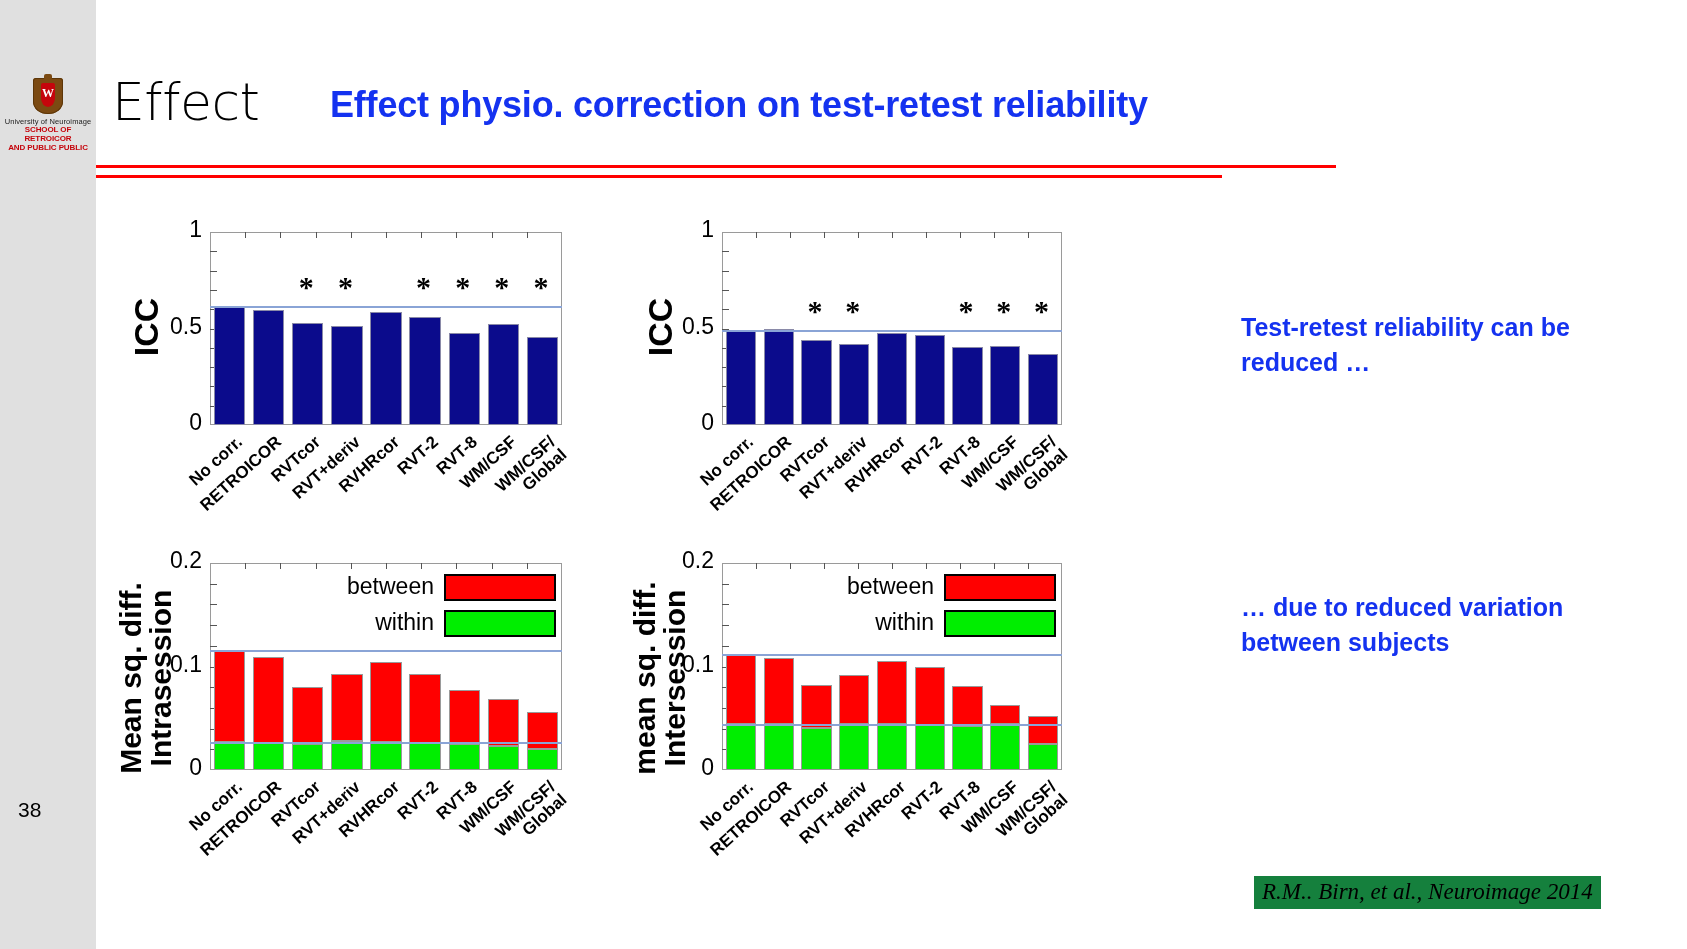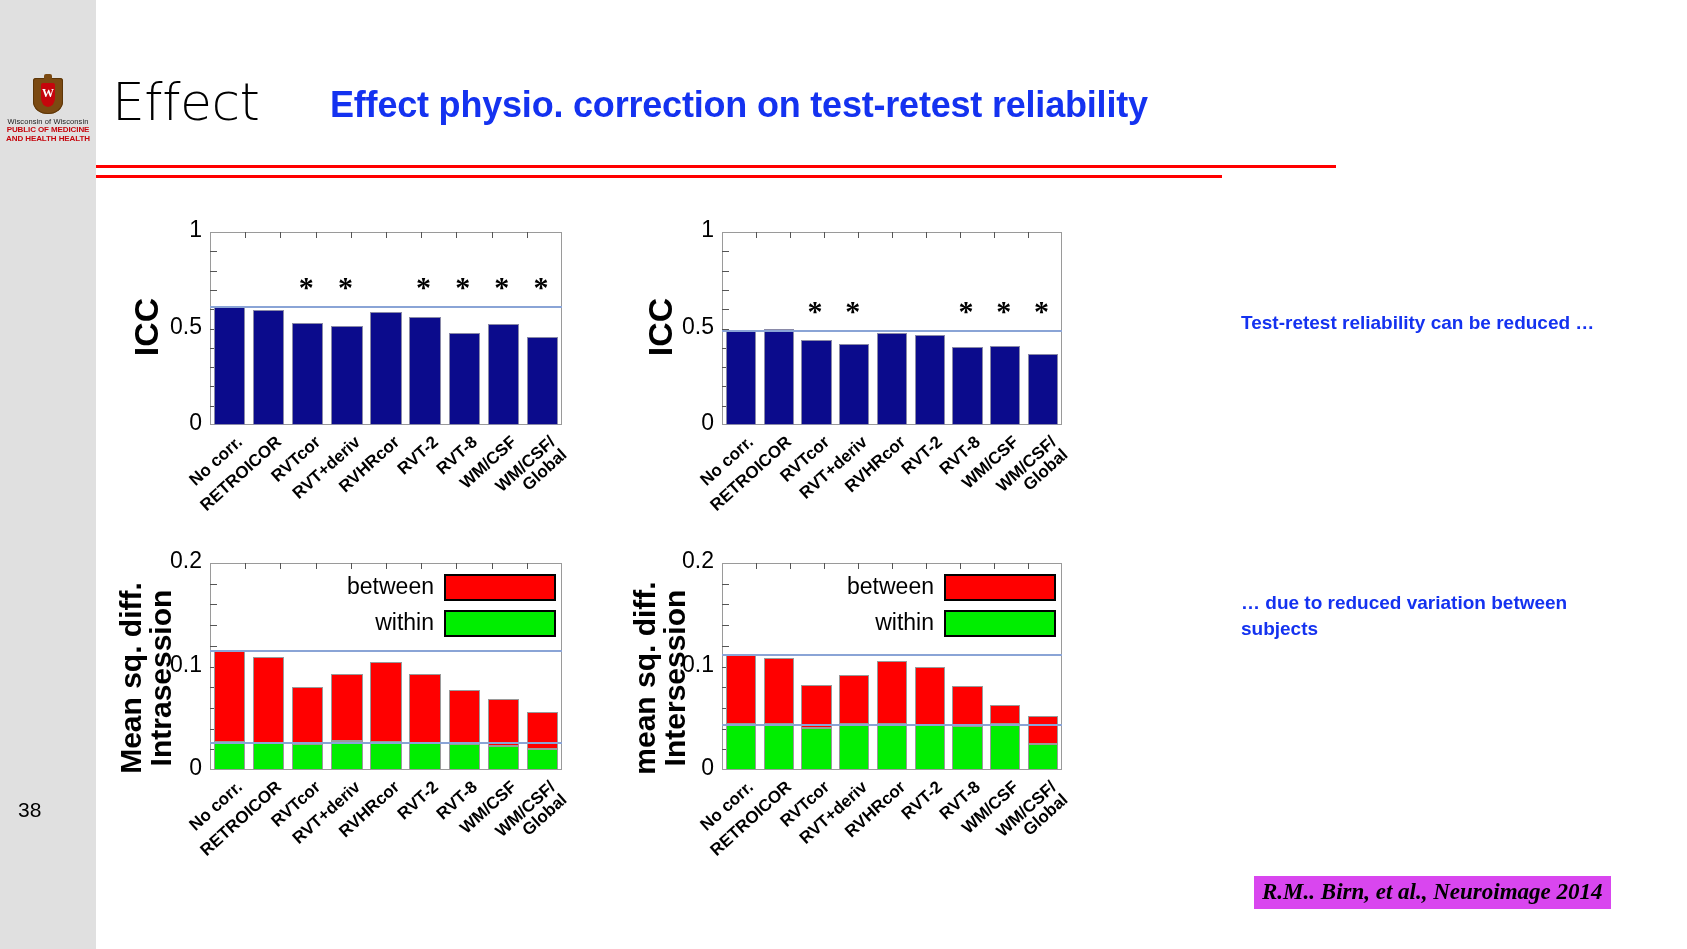--- a/index.html
+++ b/index.html
@@ -53,28 +53,28 @@
   }
   .rule{position:absolute;background:#ff0000;height:3px;}
   #rule-a{left:96px;top:165px;width:1240px;}
   #rule-b{left:96px;top:175px;width:1126px;}
   
   #page-number{
     position:absolute;left:18px;top:798px;font-size:21px;color:#000;
   }
   
   .note{
-    position:absolute;color:#1432f0;font-size:19px;font-weight:bold;line-height:1.38;
+    position:absolute;color:#1432f0;font-size:25px;font-weight:bold;line-height:1.38;
   }
   #note-1{left:1241px;top:310px;width:400px;}
   #note-2{left:1241px;top:590px;width:400px;}
   #citation{
     position:absolute;left:1254px;top:876px;
-    background:#d946ef;color:#000;padding:3px 8px 4px 8px;
-    font-family:"Liberation Serif",serif;font-style:italic;font-weight:bold;
+    background:#15803d;color:#000;padding:3px 8px 4px 8px;
+    font-family:"Liberation Serif",serif;font-style:italic;font-weight:normal;
     font-size:23px;white-space:nowrap;
   }
   
   .plot{position:absolute;}
   .axes{
     position:absolute;border:1px solid #9a9a9a;background:#ffffff;
     box-sizing:border-box;
   }
   .ylab{
     position:absolute;
@@ -109,23 +109,23 @@
 </style>
 </head>
 <body>
 
 <div id="left-rail"></div>
 
 <div id="logo-block">
   <div id="crest">
     <div id="crest-top"></div>
   </div>
-  <div class="logo-l1">Wisconsin of Wisconsin</div>
-  <div class="logo-l2">PUBLIC OF MEDICINE</div>
-  <div class="logo-l2">AND HEALTH HEALTH</div>
+  <div class="logo-l1">University of Neuroimage</div>
+  <div class="logo-l2">SCHOOL OF RETROICOR</div>
+  <div class="logo-l2">AND PUBLIC PUBLIC</div>
 </div>
 
 <div id="page-number">38</div>
 
 <div id="title-issues">Effect</div>
 <div id="title-sub">Effect physio. correction on test-retest reliability</div>
 <div class="rule" id="rule-a"></div>
 <div class="rule" id="rule-b"></div>
 
 <div id="charts-root">

